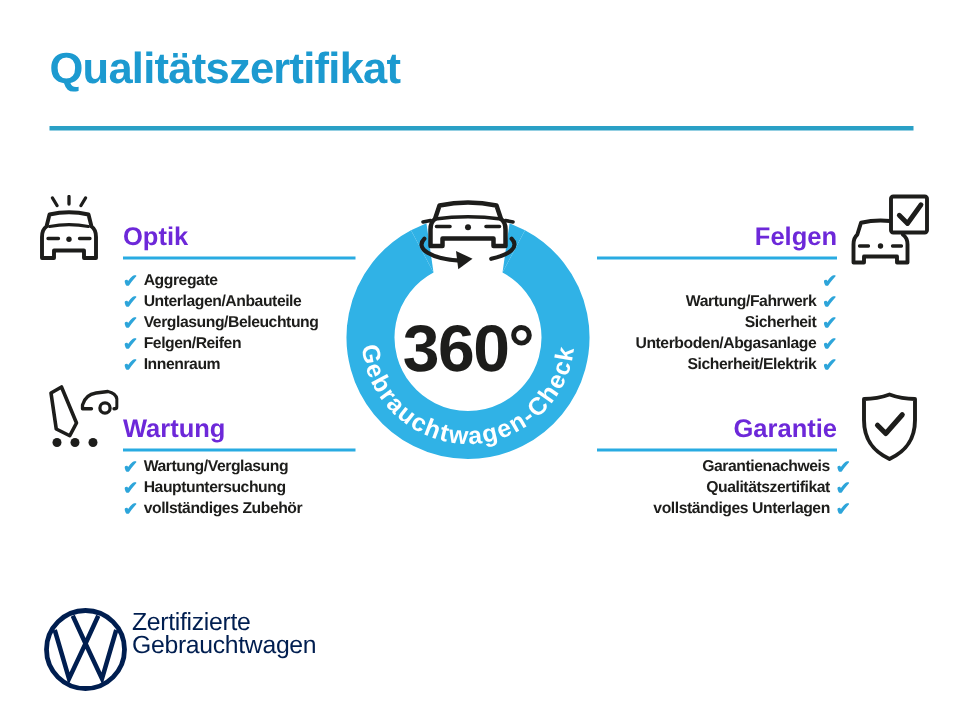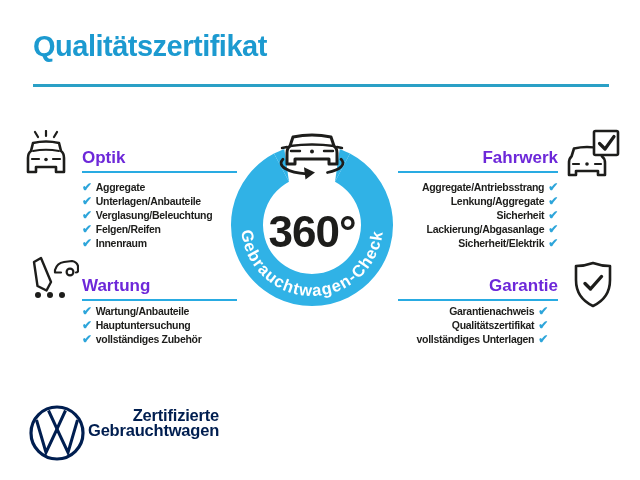--- a/index.html
+++ b/index.html
@@ -17,21 +17,21 @@
 
   
   .list{display:flex;flex-direction:column;}
   .row{display:flex;align-items:center;height:14px;font-size:10.5px;font-weight:bold;
        letter-spacing:-0.3px;color:#1d1d1b;white-space:nowrap;}
   .row-r{justify-content:flex-end;}
   .chk{color:#2da5da;font-size:12px;line-height:12px;margin-right:4px;}
   .chk-r{margin-right:0;margin-left:4px;}
 
   
-  .brand-text{left:88px;top:408px;font-size:16.5px;font-weight:bold;color:#001e50;line-height:15px;letter-spacing:-0.2px;text-align:right;}
+  .brand-text{left:88px;top:408px;font-size:16.5px;font-weight:normal;color:#001e50;line-height:15px;letter-spacing:-0.2px;}
 
   svg{display:block;}
 </style>
 </head>
 <body>
 
 <div class="canvas">
 
   <div class="abs page-title">Qualitätszertifikat</div>
   <div class="abs title-rule"></div>
@@ -101,37 +101,36 @@
 
   <svg class="abs" style="left:565px;top:129px;" width="58" height="52" viewBox="0 0 58 52">
     <g stroke="#1d1d1b" fill="none" stroke-linecap="round" stroke-linejoin="round">
       <path d="M 4 46 L 4 34 Q 4 29.5 6.5 27.5 L 9 19.5 Q 22 16.5 35 19.5 L 37 27.5 Q 40 29.5 40 34 L 40 46 L 33 46 L 33 42 L 11 42 L 11 46 Z" stroke-width="2.6"></path>
       <path d="M 8 35 L 14 35 M 30 35 L 36 35" stroke-width="2.2"></path>
       <circle cx="22" cy="35" r="1.8" fill="#1d1d1b" stroke="none"></circle>
       <rect x="29" y="2" width="24" height="24" rx="1.5" fill="#ffffff" stroke-width="2.6"></rect>
       <path d="M 34.5 14.5 L 40 20 L 49 7.5" stroke-width="3.2"></path>
     </g>
   </svg>
-  <div class="abs sec-header" style="right:82px;top:148px;">Fahrwerk</div>
+  <div class="abs sec-header" style="right:82px;top:148px;">Felgen</div>
   <div class="abs sec-rule" style="left:398px;top:171px;width:160px;"></div>
   <div class="abs list" style="right:82px;top:180px;width:200px;">
     <div class="row row-r">
-        <span>Aggregate/Antriebsstrang</span>
         <span class="chk chk-r">✔</span>
       </div>
     <div class="row row-r">
-        <span>Lenkung/Aggregate</span>
+        <span>Wartung/Fahrwerk</span>
         <span class="chk chk-r">✔</span>
       </div>
     <div class="row row-r">
         <span>Sicherheit</span>
         <span class="chk chk-r">✔</span>
       </div>
     <div class="row row-r">
-        <span>Lackierung/Abgasanlage</span>
+        <span>Unterboden/Abgasanlage</span>
         <span class="chk chk-r">✔</span>
       </div>
     <div class="row row-r">
         <span>Sicherheit/Elektrik</span>
         <span class="chk chk-r">✔</span>
       </div>
   </div>
 
   <svg class="abs" style="left:25px;top:254px;" width="54" height="54" viewBox="0 0 54 54">
     <g stroke="#1d1d1b" fill="none" stroke-linecap="round" stroke-linejoin="round">
@@ -141,41 +140,41 @@
       <circle cx="13" cy="41" r="3" fill="#1d1d1b" stroke="none"></circle>
       <circle cx="25" cy="41" r="3" fill="#1d1d1b" stroke="none"></circle>
       <circle cx="37" cy="41" r="3" fill="#1d1d1b" stroke="none"></circle>
     </g>
   </svg>
   <div class="abs sec-header" style="left:82px;top:276px;">Wartung</div>
   <div class="abs sec-rule" style="left:82px;top:299px;width:155px;"></div>
   <div class="abs list" style="left:82px;top:304px;">
     <div class="row">
         <span class="chk">✔</span>
-        <span>Wartung/Anbauteile</span>
+        <span>Wartung/Verglasung</span>
       </div>
     <div class="row">
         <span class="chk">✔</span>
         <span>Hauptuntersuchung</span>
       </div>
     <div class="row">
         <span class="chk">✔</span>
         <span>vollständiges Zubehör</span>
       </div>
   </div>
 
   <svg class="abs" style="left:570px;top:260px;" width="46" height="52" viewBox="0 0 46 52">
     <g stroke="#1d1d1b" fill="none" stroke-linecap="round" stroke-linejoin="round">
       <path d="M 23 3 C 28.5 5 34.5 6 40 6 L 40 20 C 40 34.5 32.5 41.5 23 46 C 13.5 41.5 6 34.5 6 20 L 6 6 C 11.5 6 17.5 5 23 3 Z" stroke-width="2.6"></path>
       <path d="M 15 23.5 L 20.5 29 L 31.5 16.5" stroke-width="3.4"></path>
     </g>
   </svg>
   <div class="abs sec-header" style="right:82px;top:276px;text-align:center;">Garantie</div>
   <div class="abs sec-rule" style="left:398px;top:299px;width:160px;"></div>
-  <div class="abs list" style="right:92px;top:304px;width:200px;">
+  <div class="abs list" style="right:73px;top:304px;width:200px;">
     <div class="row row-r">
         <span>Garantienachweis</span>
         <span class="chk chk-r">✔</span>
       </div>
     <div class="row row-r">
         <span>Qualitätszertifikat</span>
         <span class="chk chk-r">✔</span>
       </div>
     <div class="row row-r">
         <span>vollständiges Unterlagen</span>

